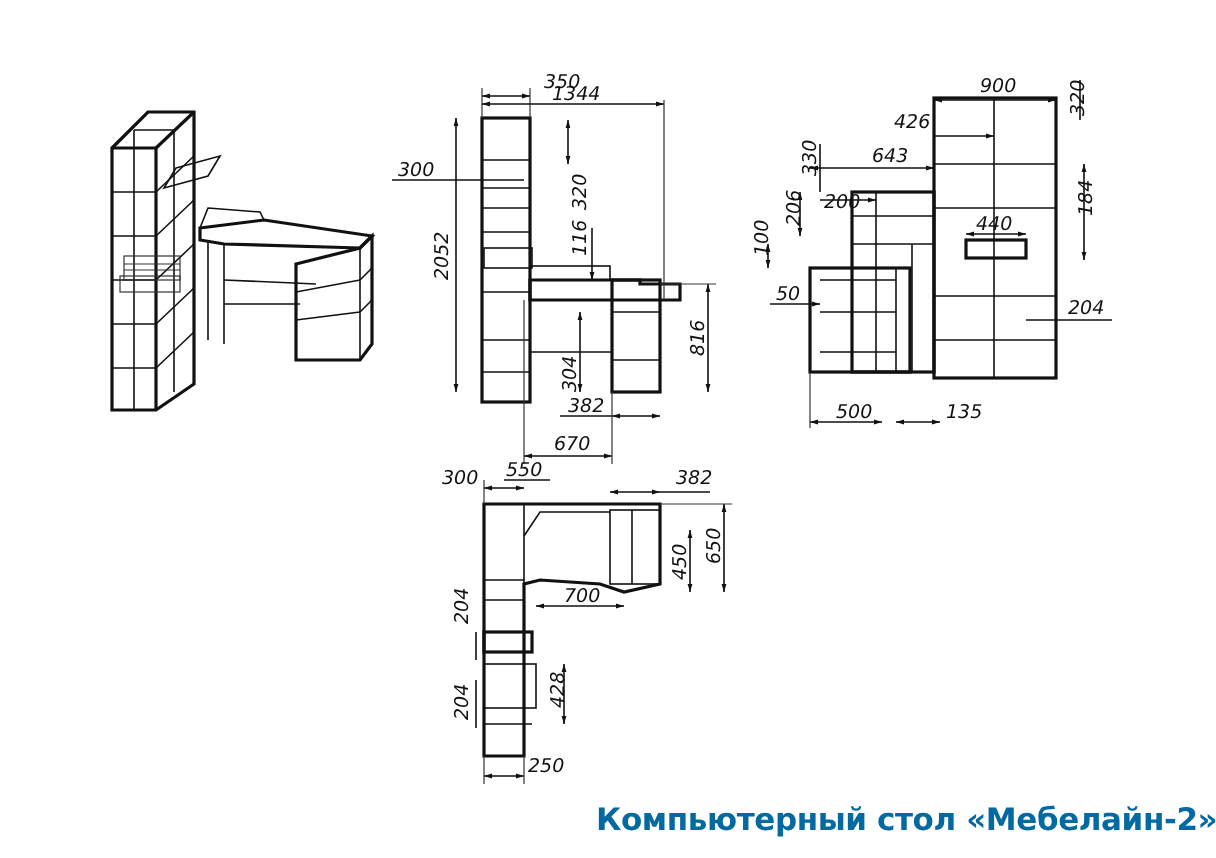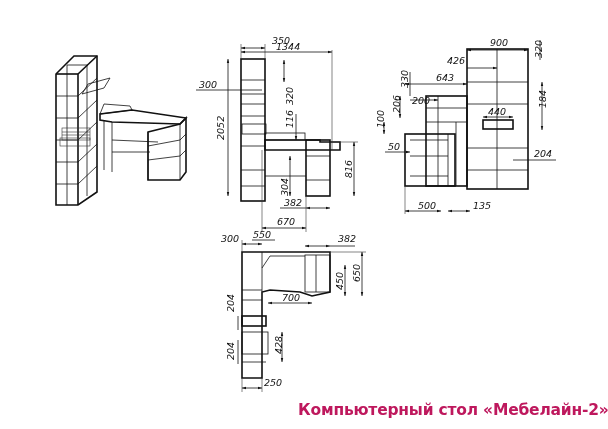--- a/index.html
+++ b/index.html
@@ -2,21 +2,21 @@
 <html><head>
   <meta charset="utf-8">
   <style>
     html, body { margin: 0; padding: 0; background: #ffffff; }
     body { width: 608px; height: 429px; position: relative; overflow: hidden; font-family: "DejaVu Sans", sans-serif; }
     svg { position: absolute; left: 0; top: 0; }
     .dim { font-family: "DejaVu Sans", sans-serif; font-style: italic; font-size: 9.5px; fill: #111; }
     .ln { stroke: #111; stroke-width: 0.8; fill: none; }
     .th { stroke: #111; stroke-width: 1.6; fill: none; }
     .thin { stroke: #333; stroke-width: 0.6; fill: none; }
-    .caption { position: absolute; left: 298px; top: 401px; font-family: "DejaVu Sans", sans-serif; font-weight: bold; font-size: 15.5px; color: #be185d; white-space: nowrap; letter-spacing: -0.2px; }
+    .caption { position: absolute; left: 298px; top: 401px; font-family: "DejaVu Sans", sans-serif; font-weight: bold; font-size: 15.5px; color: #0369a1; white-space: nowrap; letter-spacing: -0.2px; }
   </style>
 </head>
 <body>
 
 <svg width="608" height="429" viewBox="0 0 608 429">
   <defs>
     <marker id="ar" viewBox="0 0 10 10" refX="10" refY="5" markerWidth="5" markerHeight="5" orient="auto-start-reverse">
       <path d="M0,2 L10,5 L0,8 z" fill="#111"></path>
     </marker>
   </defs>

